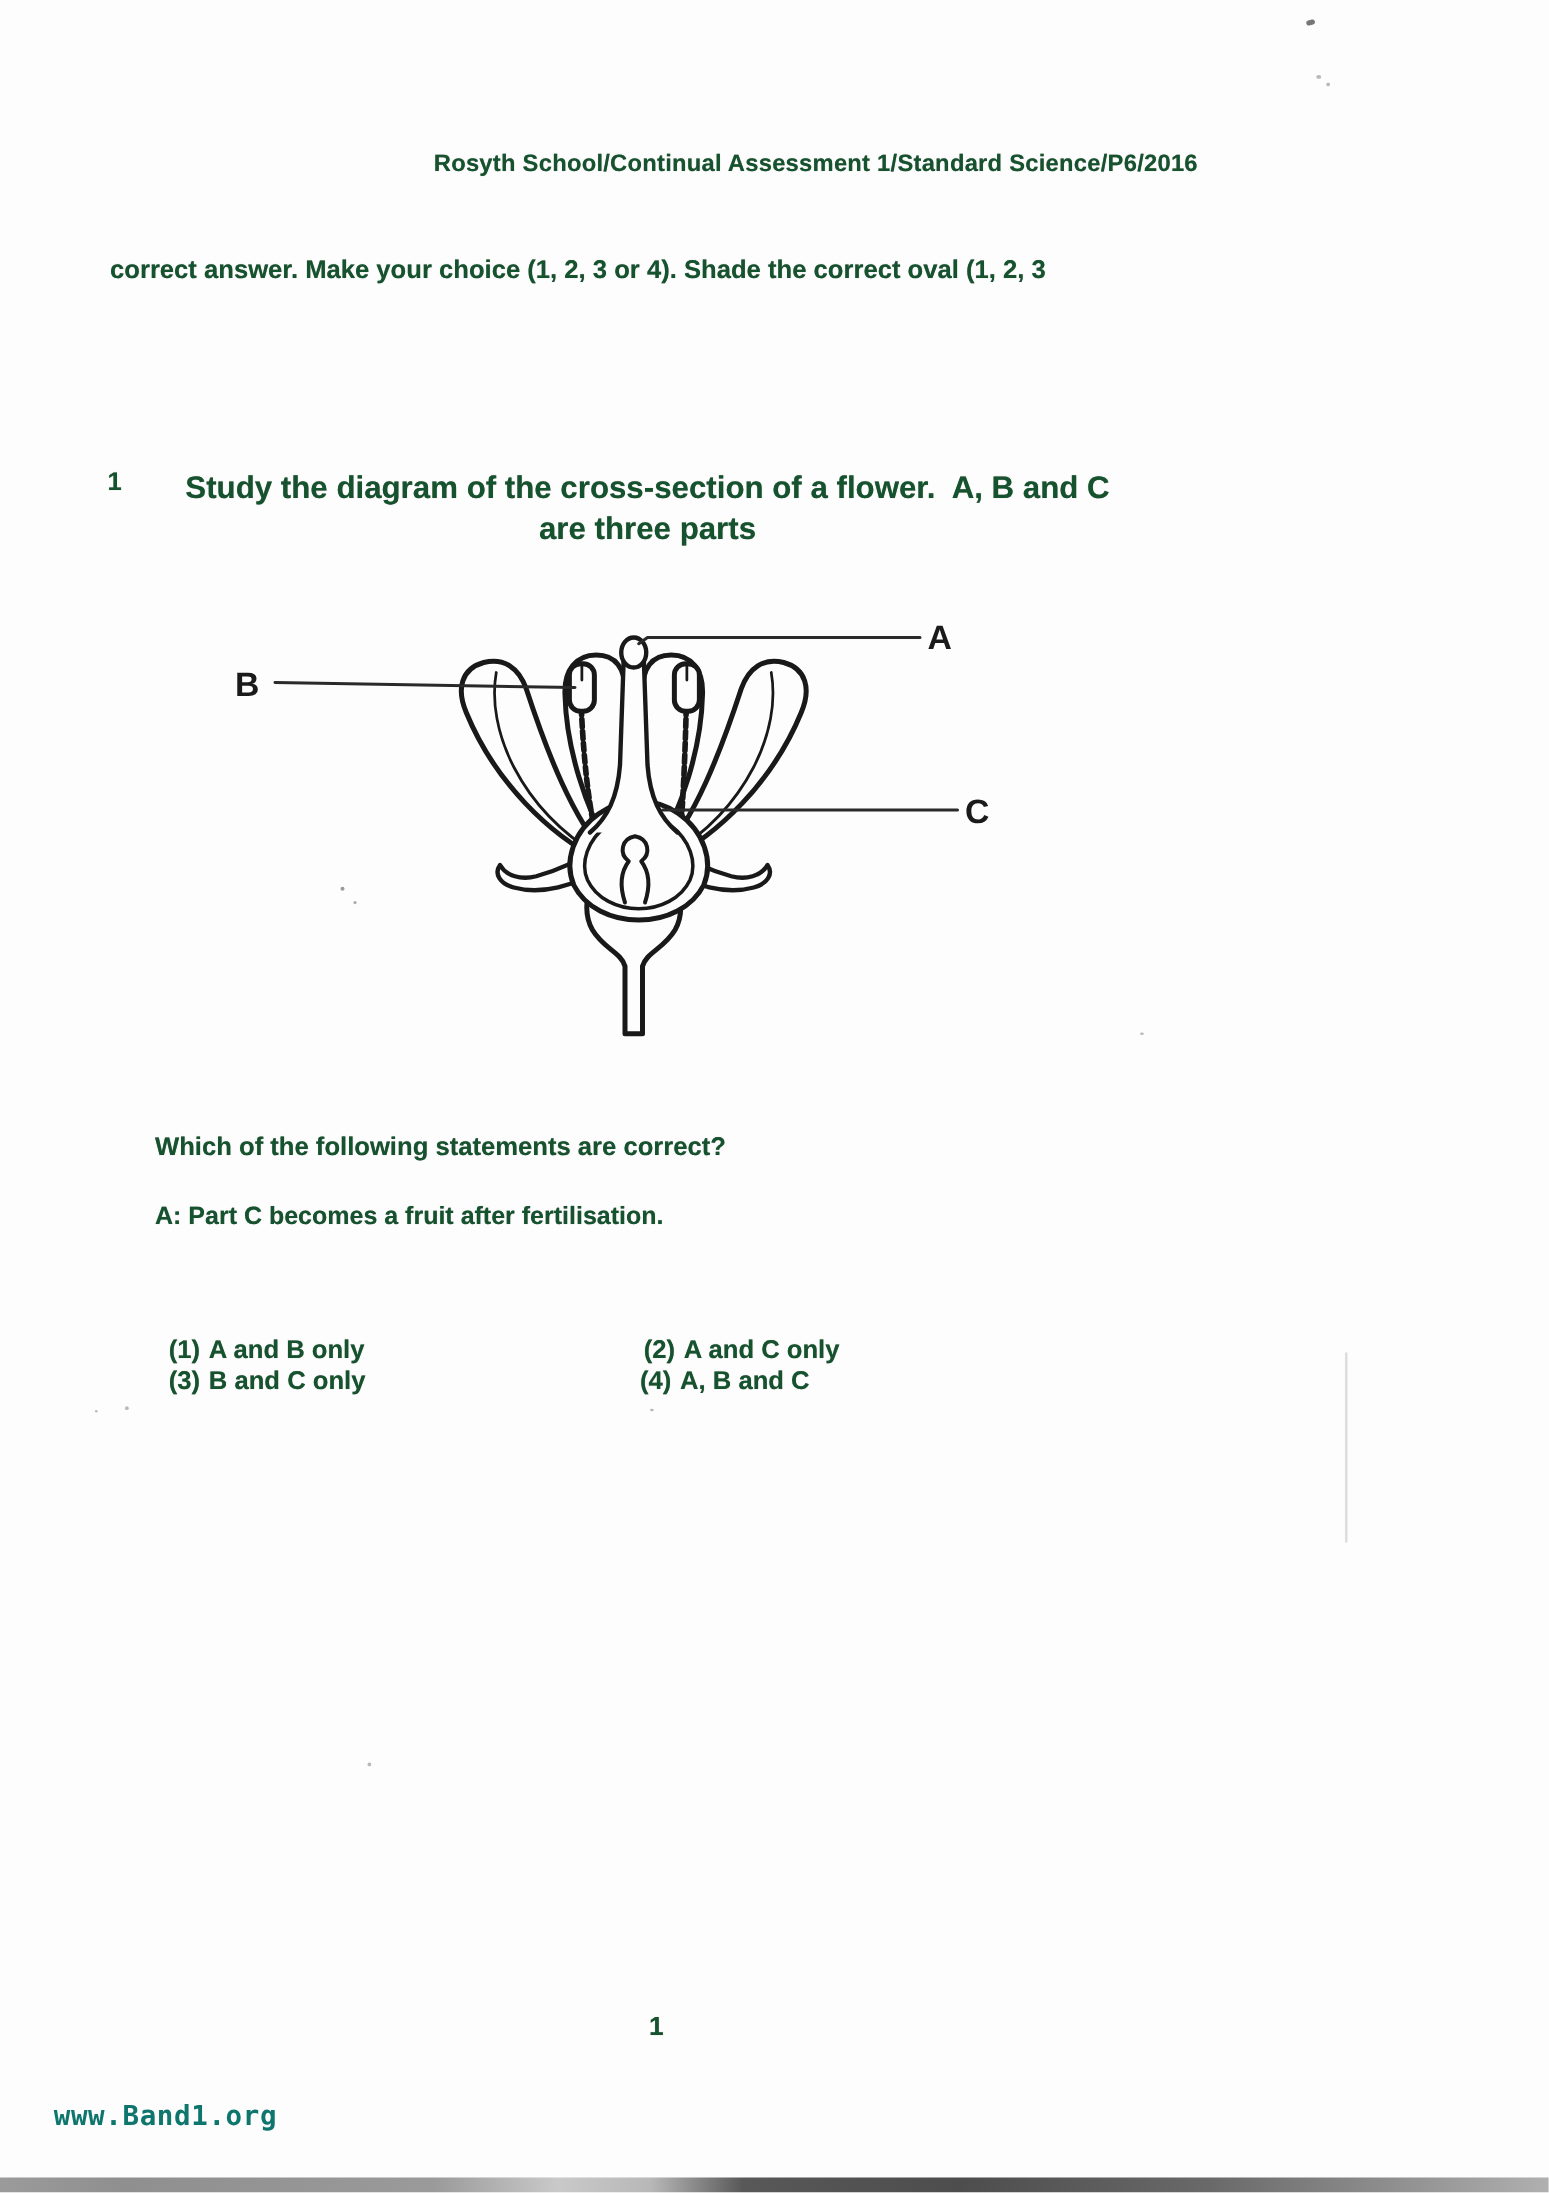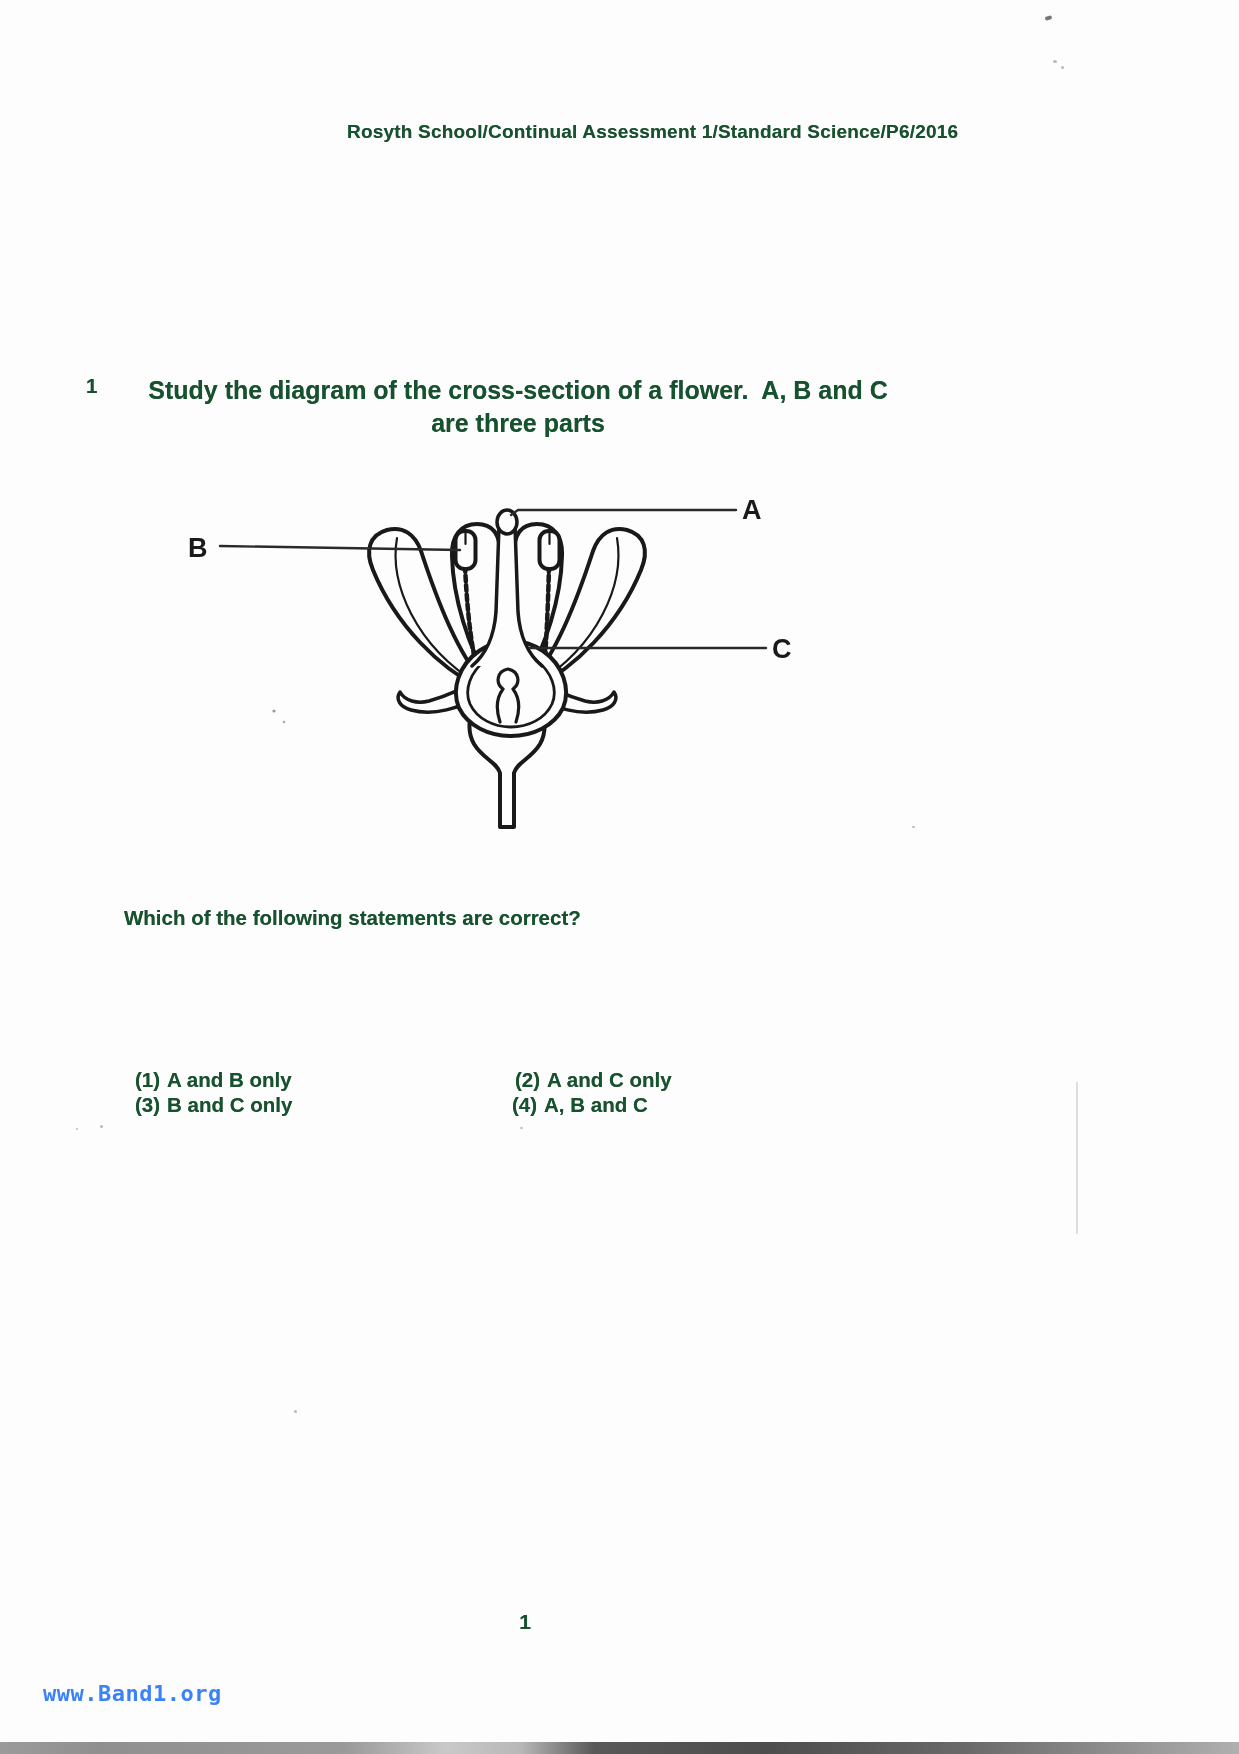--- a/index.html
+++ b/index.html
@@ -24,39 +24,40 @@
   .diagram{left:150px;top:460px;width:650px;height:380px;}
   .diagram text{font-family:"Liberation Sans","DejaVu Sans",sans-serif;font-weight:600;fill:#1a1a1a;}
   .prompt{left:124px;top:906px;font-size:20.5px;font-weight:600;white-space:pre;}
   .statements{left:124px;top:960px;font-size:20px;font-weight:650;line-height:26px;}
   .statements div{white-space:pre-wrap;}
   .option{font-size:20.5px;font-weight:650;white-space:pre;}
   .olabel{margin-right:7px;}
   .pageno{left:500px;top:1610px;width:50px;text-align:center;font-size:21px;font-weight:600;}
   .watermark{
     left:43px;top:1681px;font-family:"DejaVu Sans Mono","Liberation Mono",monospace;
-    font-size:22px;font-weight:600;color:#3b82f6;letter-spacing:.5px;
+    font-size:22px;font-weight:600;color:#0f766e;letter-spacing:.5px;
   }
   .bottom-bar{
     left:0;top:1742px;width:1239px;height:12px;
     background:linear-gradient(90deg,
       #9b9b9b 0%,#8f8f8f 8%,#9a9a9a 28%,#c9c9c9 36%,#b8b8b8 42%,
       #585858 48%,#4d4d4d 62%,#696969 78%,#8f8f8f 90%,#b0b0b0 100%);
   }
   .speck{background:#b9b9b9;border-radius:50%;}
   .vline{left:1076px;top:1082px;width:2px;height:152px;background:#d4d4d4;opacity:.8;}
 </style>
 </head>
 <body>
 
 <div>
 
   <div class="abs ink header">Rosyth School/Continual Assessment 1/Standard Science/P6/2016</div>
 
   <div class="abs ink instructions">
+    <div class="iline"><span>correct answer. Make your choice (1, 2, 3 or 4). </span><span class="bold">Shade the correct oval (1, 2, 3</span></div>
   </div>
 
   <div class="abs ink qnum">1</div>
 
   <div class="abs ink qtext">
     <div>Study the diagram of the cross-section of a flower.  A, B and C are three parts</div>
   </div>
 
   <svg class="abs diagram" viewBox="0 0 650 380" xmlns="http://www.w3.org/2000/svg">
     <g stroke="#191919" fill="#fdfdfd" stroke-linecap="round" stroke-linejoin="round">
@@ -97,20 +98,21 @@
     <circle cx="134" cy="262" r="1.3" fill="#ababab"></circle>
 
     <text x="592" y="59" font-size="27">A</text>
     <text x="38" y="97" font-size="27">B</text>
     <text x="622" y="198" font-size="27">C</text>
   </svg>
 
   <div class="abs ink prompt">Which of the following statements are correct?</div>
 
   <div class="abs ink statements">
+    <div>A: Part C becomes a fruit after fertilisation.</div>
   </div>
 
   <div class="abs ink option" style="left:135px;top:1068px;"><span class="olabel">(1)</span><span>A and B only</span></div>
   <div class="abs ink option" style="left:515px;top:1068px;"><span class="olabel">(2)</span><span>A and C only</span></div>
   <div class="abs ink option" style="left:135px;top:1093px;"><span class="olabel">(3)</span><span>B and C only</span></div>
   <div class="abs ink option" style="left:512px;top:1093px;"><span class="olabel">(4)</span><span>A, B and C</span></div>
 
   <div class="abs ink pageno">1</div>
 
   <div class="abs watermark">www.Band1.org</div>

